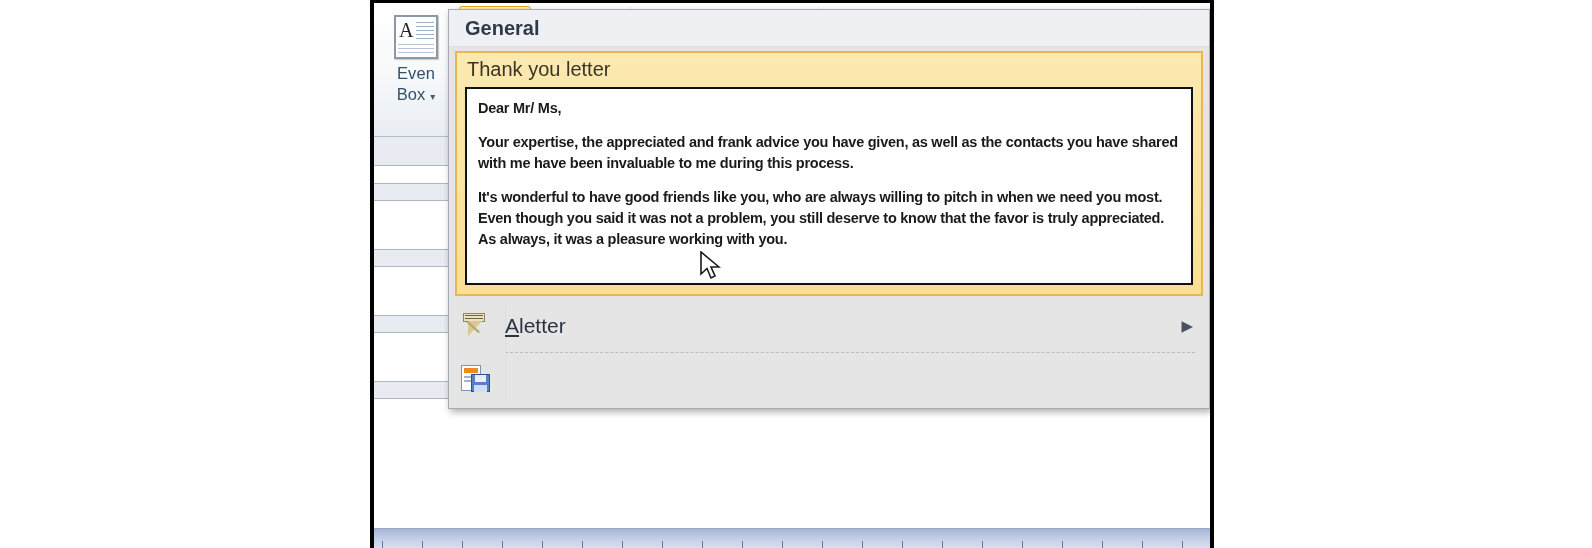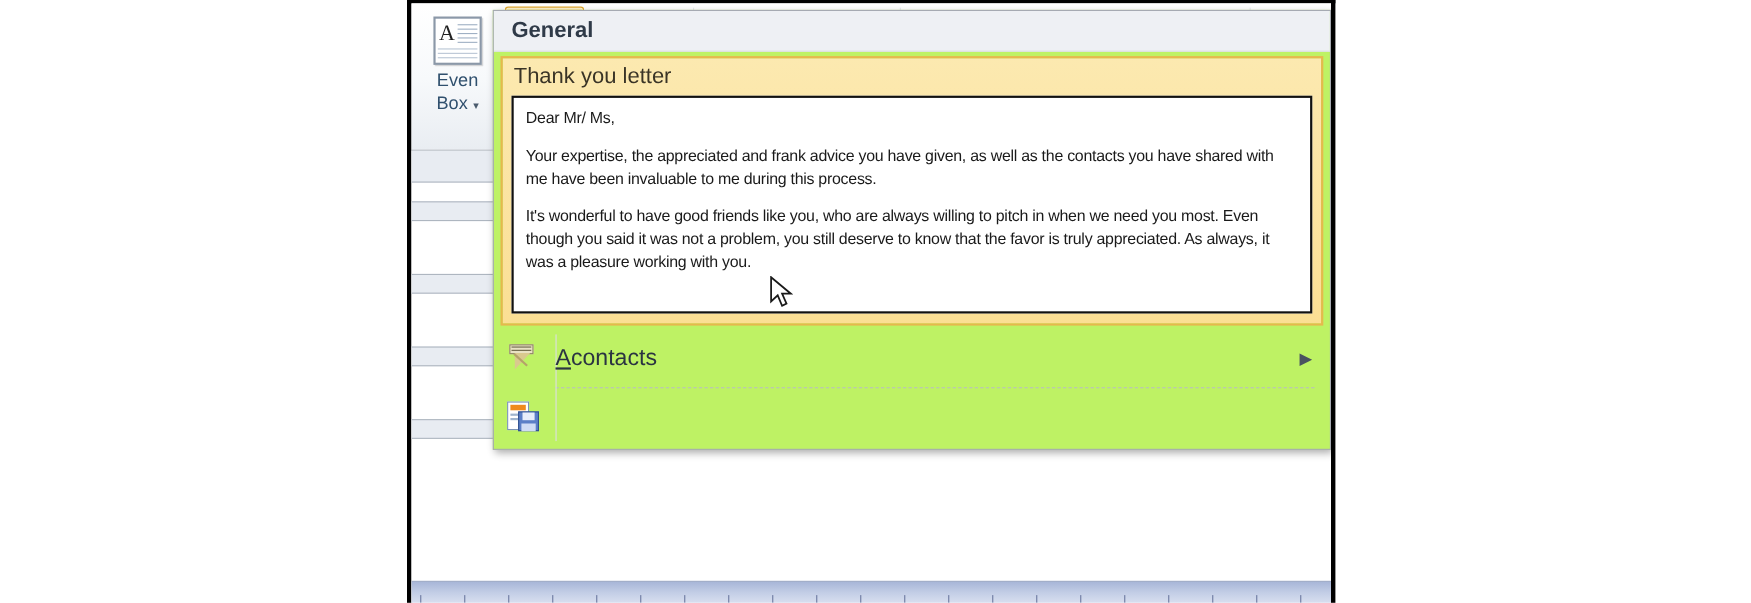--- a/index.html
+++ b/index.html
@@ -75,34 +75,34 @@
   #doc{position:absolute;left:0;top:134px;width:100%;height:414px;background:#fff;}
   .docrow{position:absolute;left:0;width:300px;height:16px;background:#e8ecf2;
           border-top:1px solid #aeb6c0;border-bottom:1px solid #aeb6c0;}
   #bluebar{position:absolute;left:0;bottom:0;width:844px;height:22px;
            background:linear-gradient(to bottom,#a8b6d8 0%,#c3cee6 45%,#dfe4f2 100%);
            border-top:1px solid #9aa6c4;}
   .tick{position:absolute;bottom:3px;width:1px;height:7px;background:#6b78a0;}
 
   
   #dropdown{position:absolute;left:74px;top:6px;width:762px;height:400px;
-            background:#bef264;border:1px solid #a6aab2;box-sizing:border-box;
+            background:#e5e5e5;border:1px solid #a6aab2;box-sizing:border-box;
             box-shadow:2px 3px 7px rgba(0,0,0,.32);}
   #galhead{height:37px;background:#eef0f4;border-bottom:1px solid #dcdfe4;
            display:flex;align-items:center;padding-left:16px;box-sizing:border-box;}
   #galhead .t{font-size:20px;color:#2f3a48;font-weight:bold;}
 
   #galitem{margin:4px 6px 0 6px;
            background:linear-gradient(to bottom,#fce9b0 0%,#fbdf94 100%);
            border:2px solid #e6b84d;box-sizing:border-box;}
   #galtitle{font-size:20px;font-weight:normal;color:#3a3426;padding:5px 0 6px 10px;}
   #preview{margin:0 8px 9px 8px;background:#fff;border:2px solid #111;
            box-sizing:border-box;height:198px;padding:9px 11px;overflow:hidden;}
   #preview p{margin:0 0 13px 0;font-size:14.5px;line-height:21px;color:#1a1a1a;
-             font-family:"Liberation Sans",sans-serif;font-weight:normal;
+             font-family:"Liberation Sans",sans-serif;font-weight:bold;
              letter-spacing:-.25px;}
   #preview p:last-child{margin-bottom:0;}
 
   .menuitem{position:relative;height:52px;display:flex;align-items:center;}
   .menuitem .micon{width:56px;display:flex;justify-content:center;align-items:center;}
   .menuitem .mlabel{font-size:21px;color:#2b3442;white-space:nowrap;}
   .menuitem .mlabel u{text-decoration:underline;}
   .menuitem .subarrow{position:absolute;right:16px;color:#4a5260;font-size:15px;}
   .mgut{position:absolute;left:56px;top:4px;bottom:4px;width:1px;background:#dcdee2;}
   .mdash{margin:0 14px 0 56px;border-top:1px dashed #b9bcc2;height:0;}
@@ -284,21 +284,21 @@
       <div class="menuitem">
         <div class="micon">
           <div class="atico">
             <div style="position:absolute;left:1px;top:1px;width:22px;height:9px;background:#e9e2c4;border:1px solid #8e8564;box-sizing:border-box;"></div>
             <div style="position:absolute;left:3px;top:3px;width:18px;height:1px;background:#6a6346;"></div>
             <div style="position:absolute;left:3px;top:6px;width:18px;height:1px;background:#6a6346;"></div>
             <div style="position:absolute;left:6px;top:9px;width:0;height:0;border-left:14px solid #d9c98e;border-bottom:15px solid transparent;"></div>
             <div style="position:absolute;left:6px;top:9px;width:16px;height:2px;background:#b5a36a;transform:rotate(42deg);transform-origin:left top;"></div>
           </div>
         </div>
-        <div class="mlabel"><u>A</u><span>contacts</span></div>
+        <div class="mlabel"><u>A</u><span>letter</span></div>
         <div class="subarrow">▶</div>
       </div>
 
       <div class="mdash"></div>
 
       <div class="menuitem">
         <div class="micon">
           <div class="svico">
             <div style="position:absolute;left:0;top:0;width:20px;height:26px;background:#fff;border:1px solid #7b93b5;box-sizing:border-box;"></div>
             <div style="position:absolute;left:3px;top:3px;width:14px;height:5px;background:#ef8a1c;"></div>

